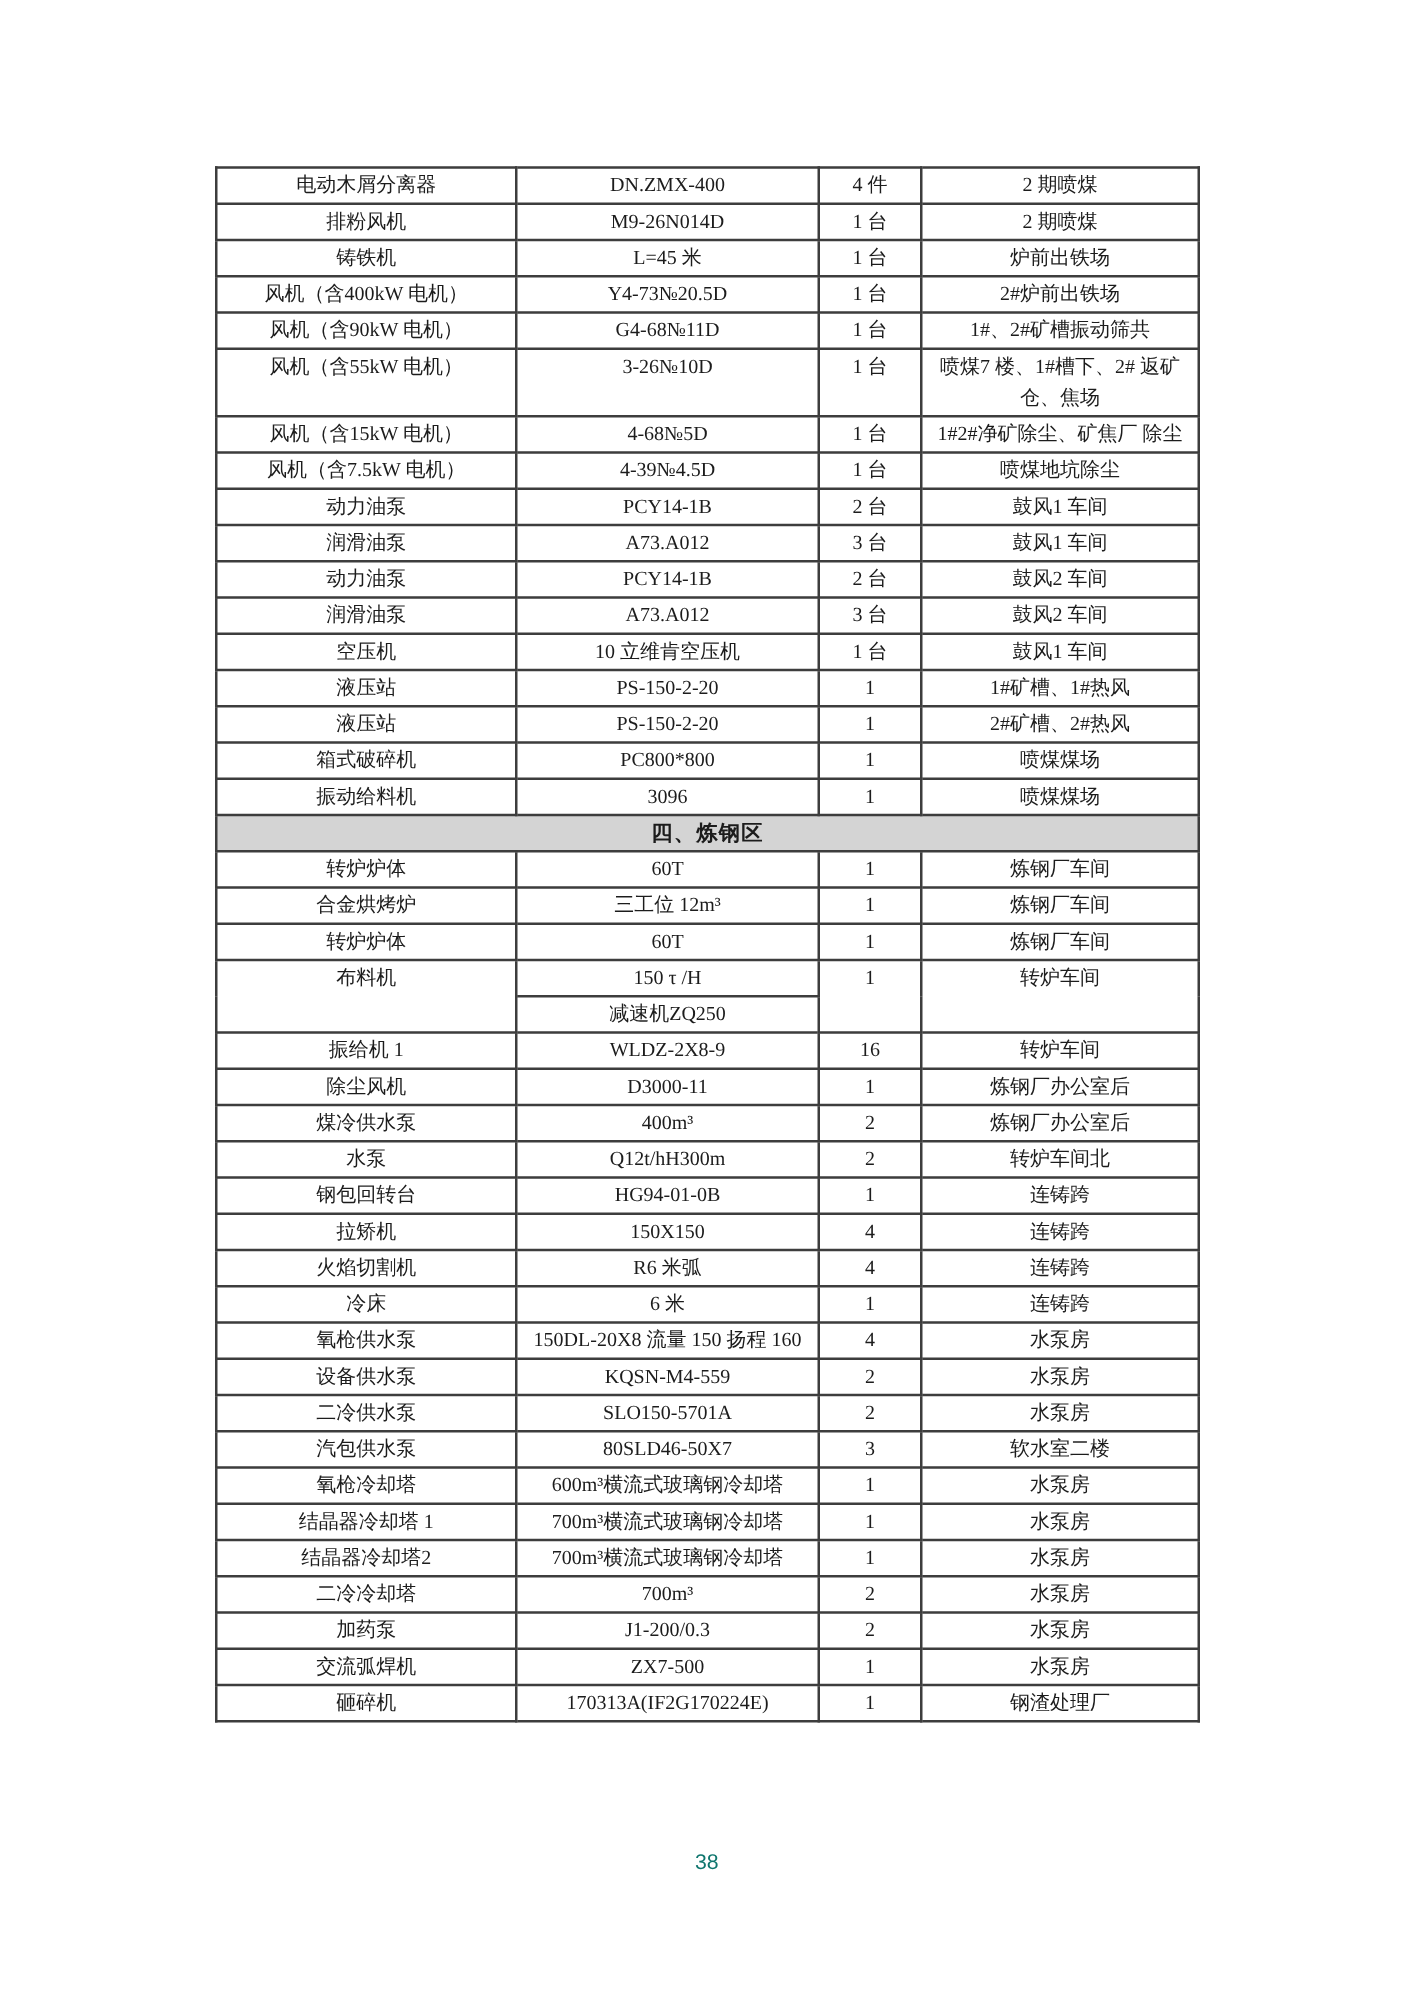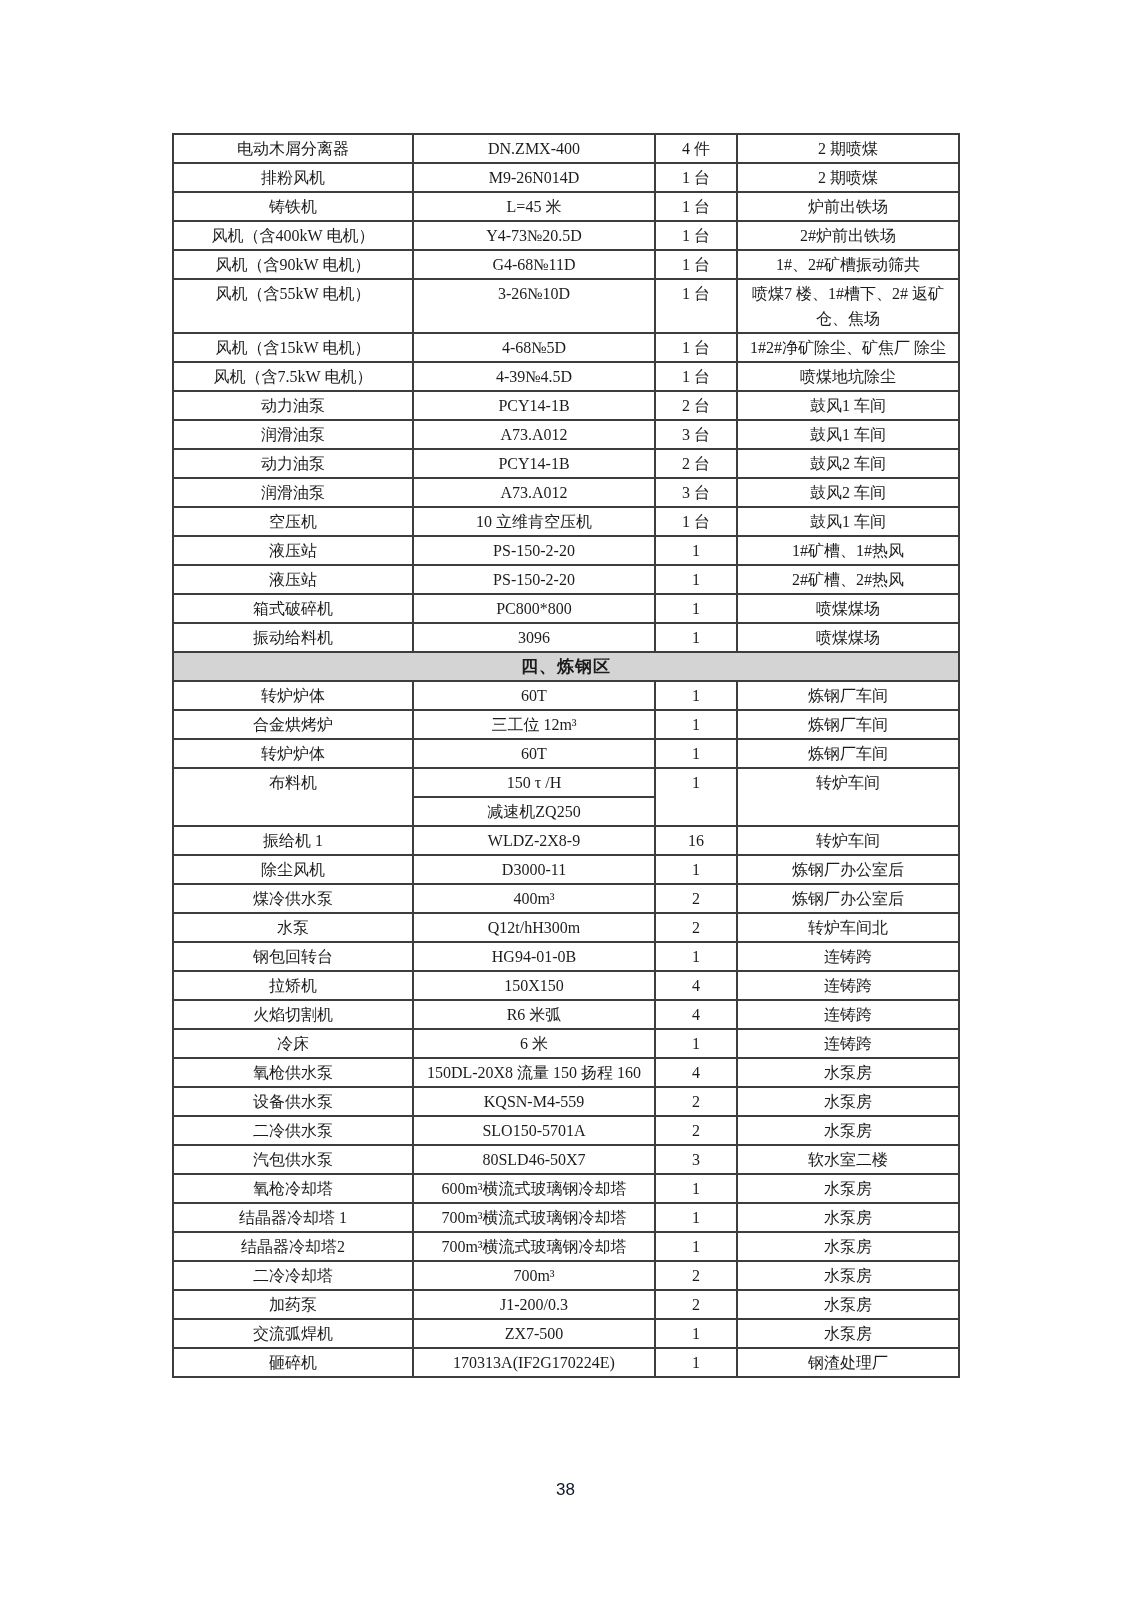--- a/index.html
+++ b/index.html
@@ -21,21 +21,21 @@
     color:var(--text,#1c1c1c);
   }
   table.equip td.section {
     background:var(--section-bg,#d4d4d4);
     font-weight:bold; font-size:17px; letter-spacing:1px;font-family:Liberation Serif, serif;
   }
   table.equip td.qty { white-space:nowrap; }
   .page-number {
     position:absolute; left:0; top:1480px; width:1131px;
     text-align:center; font-family:"Liberation Sans","DejaVu Sans",sans-serif;
-    font-size:17px; color:#0f172a;
+    font-size:17px; color:#0f766e;
   }
 </style>
 </head>
 <body>
 
 <div class="page">
   <table class="equip">
     <colgroup>
       <col style="width:240px">
       <col style="width:242px">

